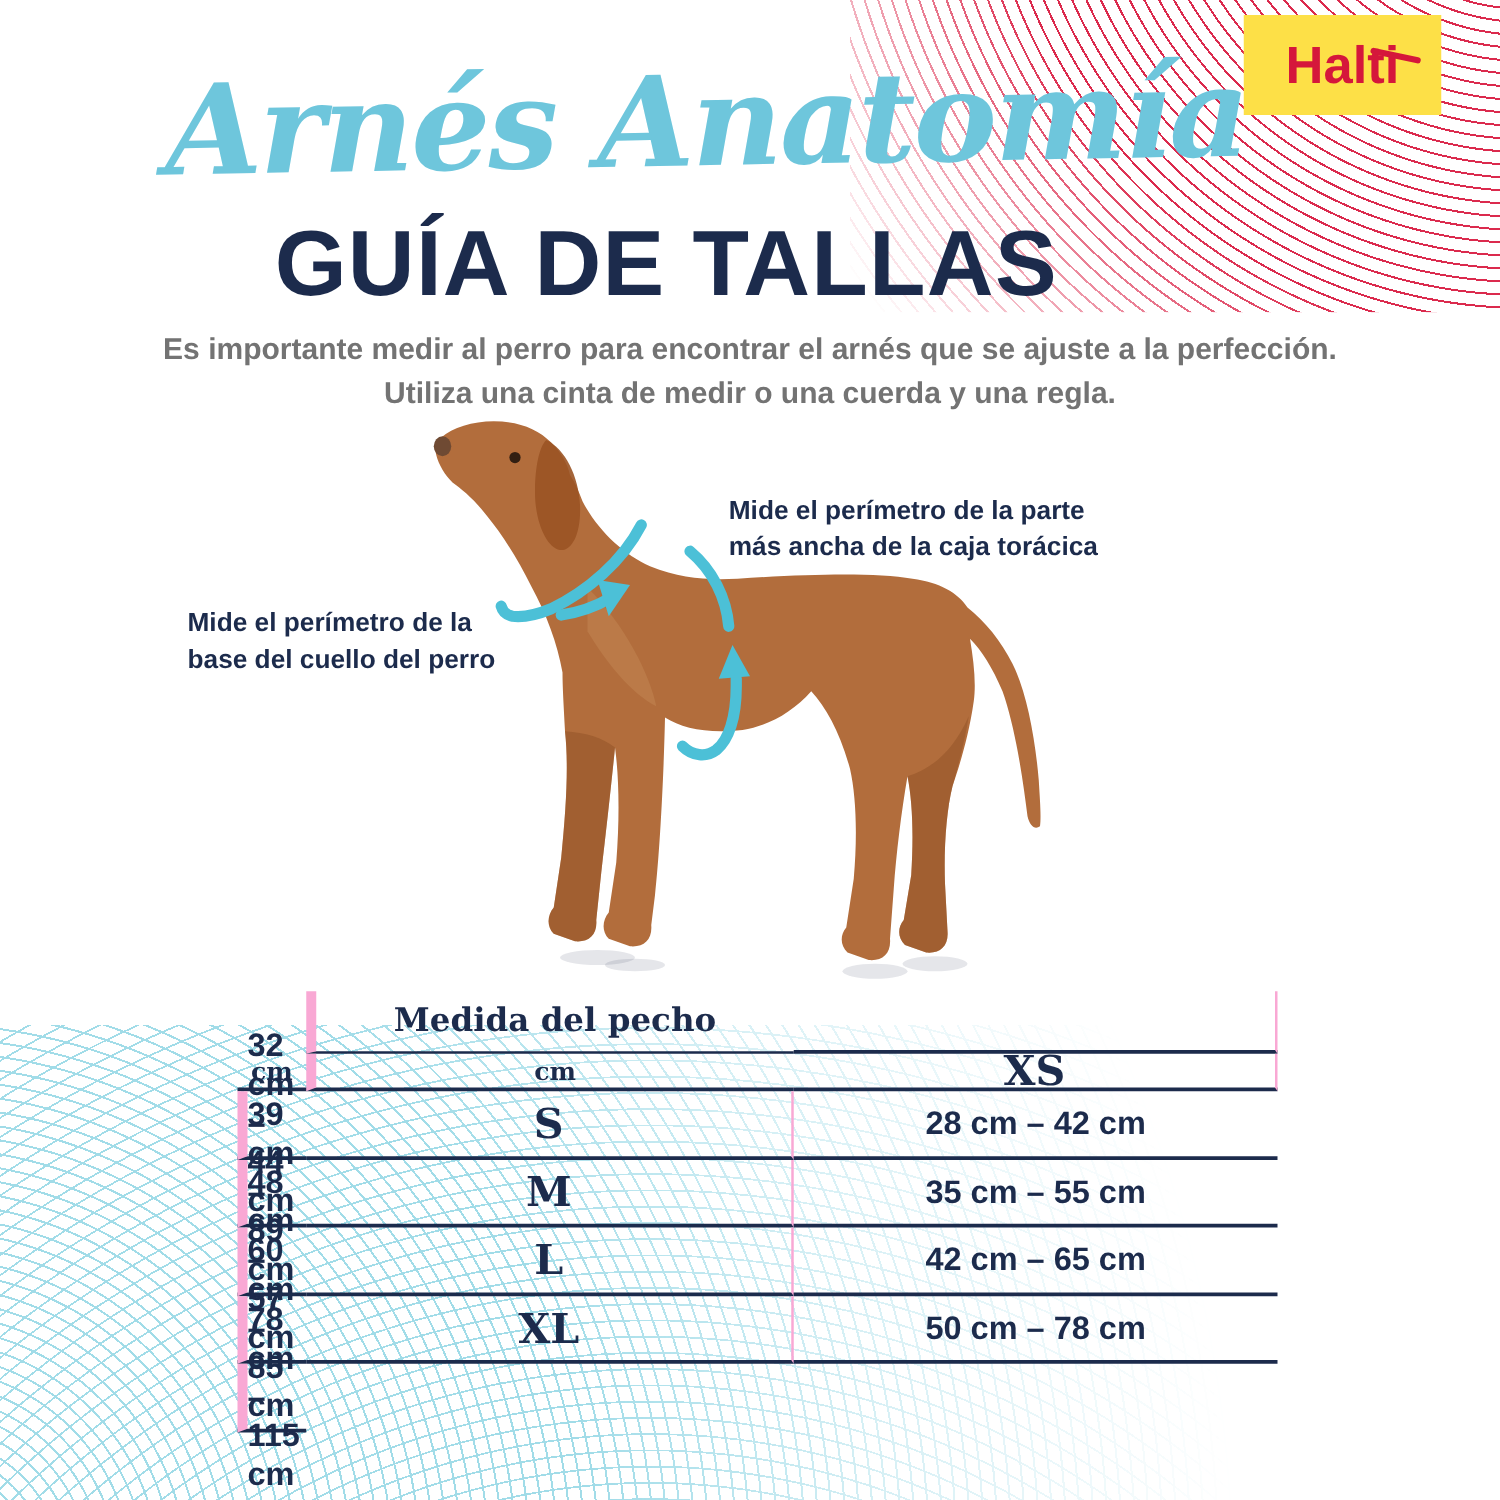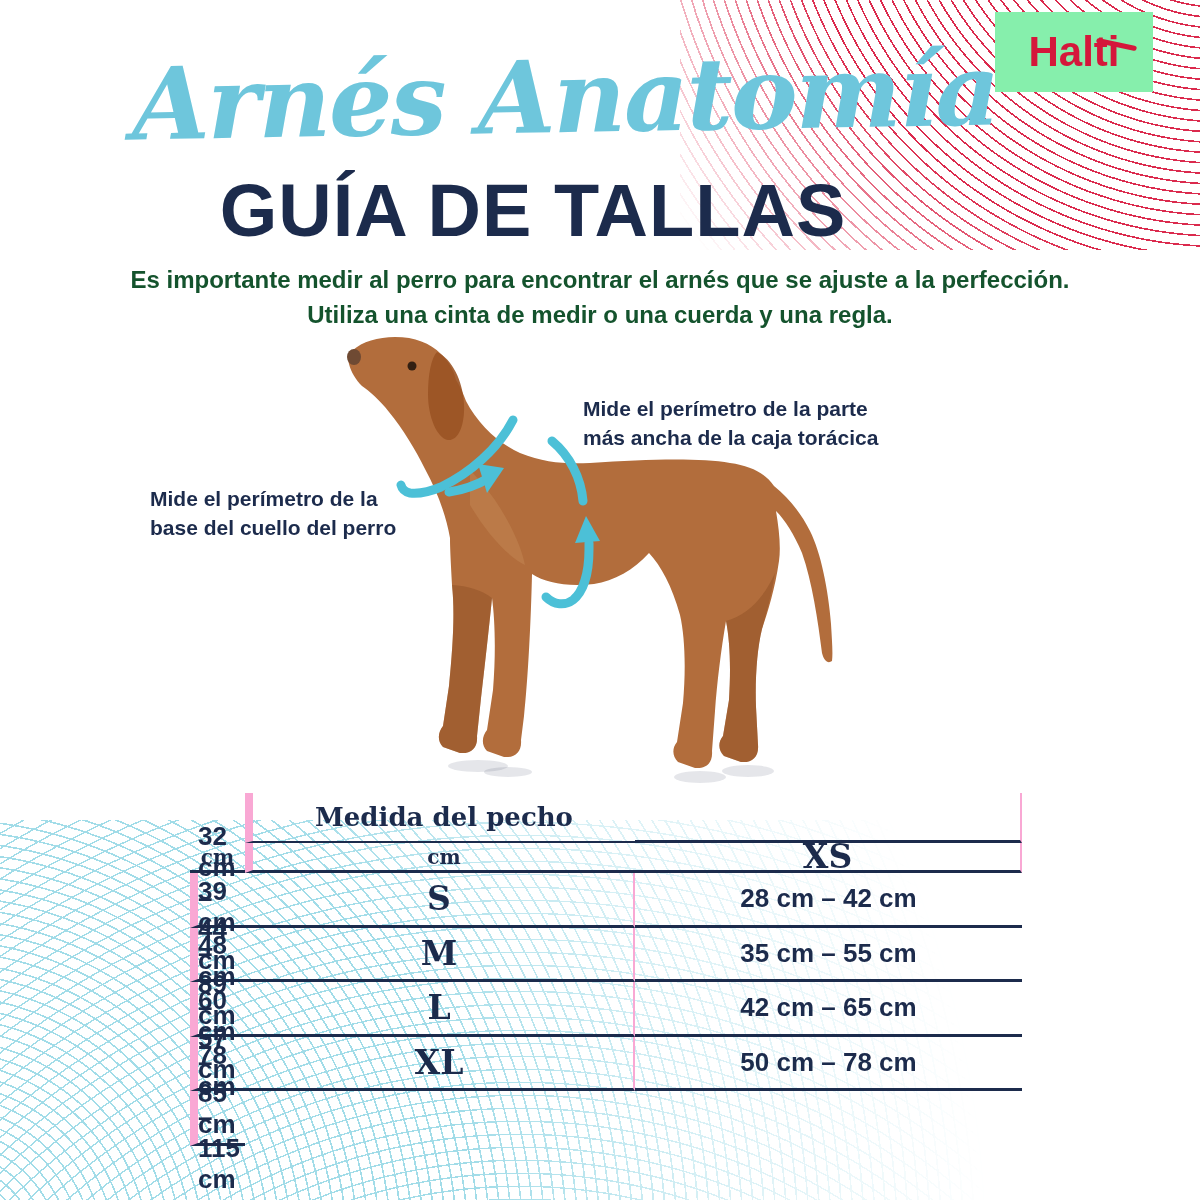--- a/index.html
+++ b/index.html
@@ -12,35 +12,35 @@
     -webkit-mask-image:radial-gradient(circle at 540px -160px,#000 0 430px,rgba(0,0,0,.5) 530px,transparent 660px);
     mask-image:radial-gradient(circle at 540px -160px,#000 0 430px,rgba(0,0,0,.5) 530px,transparent 660px);}
   .wave-teal{position:absolute;bottom:0;left:0;width:1020px;height:380px;z-index:1;opacity:.55;
     background:
       repeating-radial-gradient(circle at -60px 440px,#55c0d6 0 1.6px,transparent 1.6px 11px),
       repeating-radial-gradient(circle at 520px 900px,#55c0d6 0 1.4px,transparent 1.4px 13px);
     -webkit-mask-image:radial-gradient(circle at -60px 440px,#000 0 540px,rgba(0,0,0,.45) 760px,transparent 1050px);
     mask-image:radial-gradient(circle at -60px 440px,#000 0 540px,rgba(0,0,0,.45) 760px,transparent 1050px);}
 
   
-  .logo-box{position:absolute;left:995px;top:12px;width:158px;height:80px;background:#86efac;z-index:3;
+  .logo-box{position:absolute;left:995px;top:12px;width:158px;height:80px;background:#fde047;z-index:3;
             display:flex;align-items:center;justify-content:center;}
   .logo-text{position:relative;font-size:42px;font-weight:800;letter-spacing:0;color:#d5173b;
              font-family:"Liberation Sans",sans-serif;}
   .logo-bar{position:absolute;left:64%;top:38%;width:26%;height:5px;background:#d5173b;
             transform:rotate(12deg);border-radius:3px;z-index:4;}
 
   
   .script-title{position:absolute;left:0;top:38px;width:1130px;text-align:center;z-index:2;
     font-family:"DejaVu Serif",serif;font-style:italic;font-weight:700;font-size:100px;
     letter-spacing:-2px;color:#6ec6dc;transform:rotate(-1deg);}
   .main-title{position:absolute;left:0;top:168px;width:1066px;text-align:center;z-index:2;
     font-size:74px;font-weight:700;letter-spacing:1px;color:#1c2b4c;}
   .intro{position:absolute;left:0;top:262px;width:1200px;text-align:center;z-index:2;
-    font-size:24px;font-weight:700;line-height:35px;color:#14532d;}
+    font-size:24px;font-weight:700;line-height:35px;color:#737373;}
 
   
   .diagram-label{position:absolute;z-index:3;font-size:21px;font-weight:700;line-height:29px;color:#1c2b4c;}
   .label-chest{left:583px;top:394px;text-align:left;}
   .label-neck{left:150px;top:484px;width:282px;}
 
   .dog-svg{position:absolute;left:330px;top:330px;width:560px;height:470px;z-index:2;}
 
   
   .sizes{position:absolute;left:190px;top:793px;z-index:2;display:grid;

